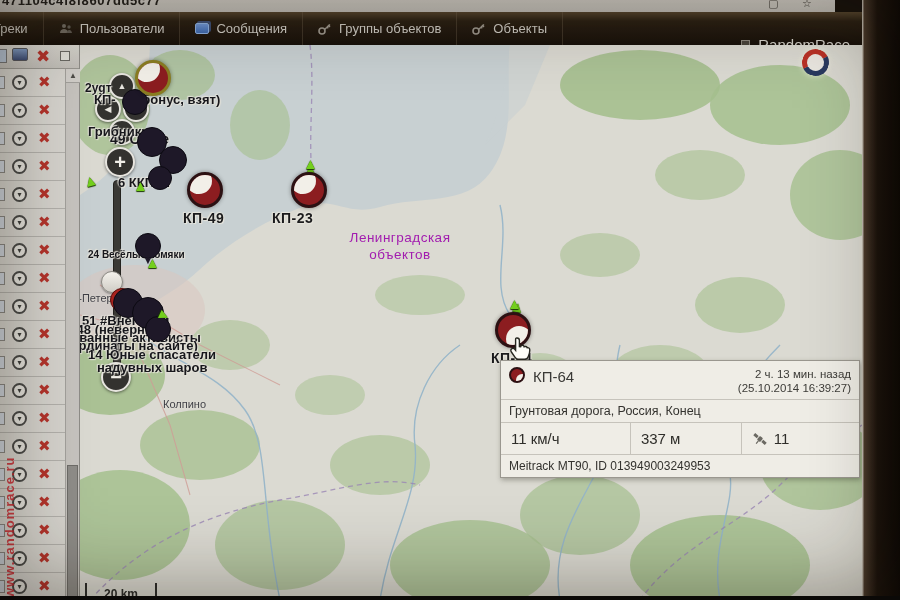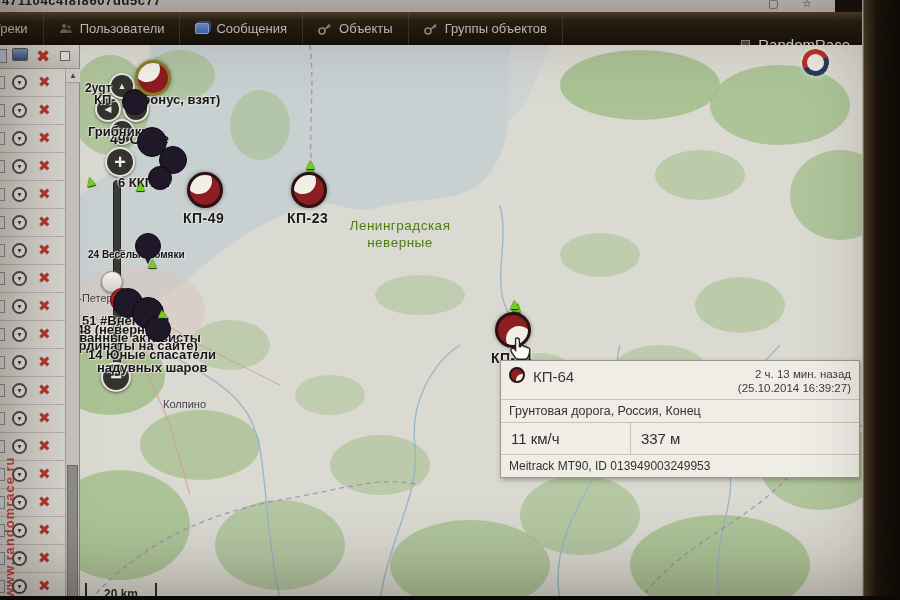--- a/index.html
+++ b/index.html
@@ -60,21 +60,21 @@
   .kp-marker.olive{border-color:#8a7d22;}
   .kp-label{position:absolute;font-size:14px;font-weight:bold;color:#1a1a1c;letter-spacing:.5px;white-space:nowrap;
     text-shadow:0 0 2px #e8e6dd,1px 1px 1px #e8e6dd,-1px -1px 1px #e8e6dd;}
   .blob{position:absolute;border-radius:50%;background:#1e1828;border:1px solid #0c0a12;}
   .blob.red{background:#a8221e;border-color:#5c0f0d;}
   .blob-tip{position:absolute;font-size:10px;color:#1e1828;}
   .g-arrow{position:absolute;font-size:15px;color:#74cf1d;line-height:12px;text-shadow:0 0 1px #1c3a05,0 1px 1px #1c3a05;}
   .map-label{position:absolute;font-weight:bold;color:#17171c;white-space:nowrap;
     text-shadow:0 0 2px #e5e3da,1px 1px 1px #e5e3da,-1px -1px 1px #e5e3da;}
   .city-label{position:absolute;font-size:11px;color:#3f3f46;white-space:nowrap;text-shadow:0 0 2px #e5e3da;}
-  #region-label{position:absolute;left:240px;top:172px;width:160px;text-align:center;color:#4d7c0f;font-size:13.5px;letter-spacing:.5px;line-height:17px;}
+  #region-label{position:absolute;left:240px;top:184px;width:160px;text-align:center;color:#a21caf;font-size:13.5px;letter-spacing:.5px;line-height:17px;}
   #map-logo{position:absolute;left:722px;top:4px;width:27px;height:27px;border-radius:50%;background:#ece9e2;
     border:5px solid #2a3a60;border-left-color:#bb3227;border-top-color:#bb3227;transform:rotate(18deg);box-shadow:0 0 6px rgba(240,240,220,.8);}
 
   
   #scale-bar{position:absolute;left:5px;top:538px;width:72px;height:22px;border-left:2px solid #2c2c2a;border-right:2px solid #2c2c2a;
     color:#2c2c2a;font-size:12px;font-weight:bold;text-align:center;padding-top:4px;}
 
   
   #popup{position:absolute;left:420px;top:315px;width:360px;height:118px;background:#efede6;border:1px solid #9a978f;box-shadow:1px 2px 5px rgba(40,40,30,.35);font-size:13px;color:#33322e;}
   #popup .hdr{display:flex;align-items:flex-start;padding:6px 8px 4px;}
@@ -127,28 +127,28 @@
     </div>
     <div class="menu-item">
       <span class="mi-msg"></span>
       <span>Сообщения</span>
     </div>
     <div class="menu-item">
       <svg class="mi-key" viewBox="0 0 14 12">
           <circle cx="4" cy="8" r="3" fill="none" stroke="#b3aea4" stroke-width="1.6"></circle>
           <path d="M6.5 6.5 12 1.5M10 2l2 2M8.7 3.6l1.6 1.6" stroke="#b3aea4" stroke-width="1.4" fill="none"></path>
         </svg>
-      <span>Объекты</span>
+      <span>Группы объектов</span>
     </div>
     <div class="menu-item">
       <svg class="mi-key" viewBox="0 0 14 12">
           <circle cx="4" cy="8" r="3" fill="none" stroke="#b3aea4" stroke-width="1.6"></circle>
           <path d="M6.5 6.5 12 1.5M10 2l2 2M8.7 3.6l1.6 1.6" stroke="#b3aea4" stroke-width="1.4" fill="none"></path>
         </svg>
-      <span>Группы объектов</span>
+      <span>Объекты</span>
     </div>
     <div id="brand">
       <span class="brand-ico"></span>
       <span>RandomRace</span>
     </div>
   </div>
 
   <div id="sidebar">
     <div id="sidebar-header">
       <span class="sh-cut"></span>
@@ -320,21 +320,21 @@
     <div class="pan-btn" style="left:15px;top:51px;">◀</div>
     <div class="pan-btn" style="left:43px;top:51px;">▶</div>
     <div class="pan-btn" style="left:29px;top:74px;">▼</div>
     <div class="zoom-btn" style="left:25px;top:102px;">+</div>
     <div id="zoom-track"></div>
     <div id="zoom-handle"></div>
     <div class="zoom-btn" style="left:21px;top:317px;">−</div>
 
     <div id="region-label">
       <div>Ленинградская</div>
-      <div>неверные</div>
+      <div>объектов</div>
     </div>
     <div id="map-logo"></div>
 
     <div id="layer-labels">
         <div class="map-label" style="left: 5px; top: 36px; font-size: 12px;">2уgт</div>
         <div class="map-label" style="left: 14px; top: 47px; font-size: 13px;">КП-</div>
         <div class="map-label" style="left: 58px; top: 47px; font-size: 13px;">(бонус, взят)</div>
         <div class="map-label" style="left: 30px; top: 70px; font-size: 14px; margin-top: 16px;">49 O-site</div>
         <div class="map-label" style="left: 8px; top: 79px; font-size: 13px;">Грибники</div>
         <div class="map-label" style="left: 38px; top: 130px; font-size: 13px;">6 ККП 6т</div>
@@ -367,21 +367,21 @@
         <div class="g-arrow" style="left: 53px; top: 135px; transform: rotate(0deg);">▲</div>
         <div class="g-arrow" style="left: 113px; top: 137px; transform: rotate(20deg);">▲</div>
         <div class="kp-marker" style="left: 107px; top: 127px;">
           <div class="moon"></div>
         </div>
         <div class="kp-label" style="left: 103px; top: 165px;">КП-49</div>
         <div class="kp-marker" style="left: 211px; top: 127px;">
           <div class="moon"></div>
         </div>
         <div class="g-arrow" style="left: 223px; top: 113px;">▲</div>
-        <div class="kp-label" style="left: 207px; top: 165px;">КП-23</div>
+        <div class="kp-label" style="left: 192px; top: 165px;">КП-23</div>
         <div class="kp-marker flip" style="left: 415px; top: 267px;">
           <div class="moon"></div>
         </div>
         <div class="g-arrow" style="left: 427px; top: 253px;">▲</div>
         <div class="kp-label" style="left: 411px; top: 305px;">КП-64</div>
         <div class="kp-marker olive" style="left: 55px; top: 15px;">
           <div class="moon"></div>
         </div>
       </div>
 
@@ -395,20 +395,31 @@
         <span class="name">КП-64</span>
         <span class="when">
           <div>2 ч. 13 мин. назад</div>
           <div>(25.10.2014 16:39:27)</div>
         </span>
       </div>
       <div class="addr">Грунтовая дорога, Россия, Конец</div>
       <div class="stats">
         <div class="cell c1">11 км/ч</div>
         <div class="cell c2">337 м</div>
+        <div class="cell c3">
+          <svg width="16" height="16" viewBox="0 0 16 16">
+              <g transform="rotate(40 8 8)" fill="#6b6962">
+                <rect x="6" y="5.5" width="4" height="5" rx="1"></rect>
+                <rect x="0.5" y="6.5" width="4.5" height="3"></rect>
+                <rect x="11" y="6.5" width="4.5" height="3"></rect>
+                <line x1="8" y1="10.5" x2="8" y2="14" stroke="#6b6962" stroke-width="1.2"></line>
+              </g>
+            </svg>
+          <span>11</span>
+        </div>
       </div>
       <div class="dev">Meitrack MT90, ID 013949003249953</div>
     </div>
 
     <svg id="hand-cursor" viewBox="0 0 26 28">
       <path d="M9 2 c1.6 0 2.4 1 2.4 2.6 v6 l1.2.2 c.2-1 .9-1.6 1.9-1.5 1 .1 1.5.7 1.7 1.5 .8-.6 2.6-.4 3 .9 1.2-.3 2.6.3 2.6 2.2 0 2.8-.8 4.6-1.5 6.6 -.6 1.7-1.6 2.7-3.6 2.7 h-6.3 c-1.5 0-2.4-.6-3.3-1.9 L3.4 16 c-1-1.4-.6-2.8.5-3.4 1-.6 2.2-.2 2.9.7 l.8 1 V4.6 C7.6 3 7.4 2 9 2 Z" fill="#fdfdf8" stroke="#26261f" stroke-width="1.4"></path>
     </svg>
   </div>
 
   <div id="watermark">www.randomrace.ru</div>

